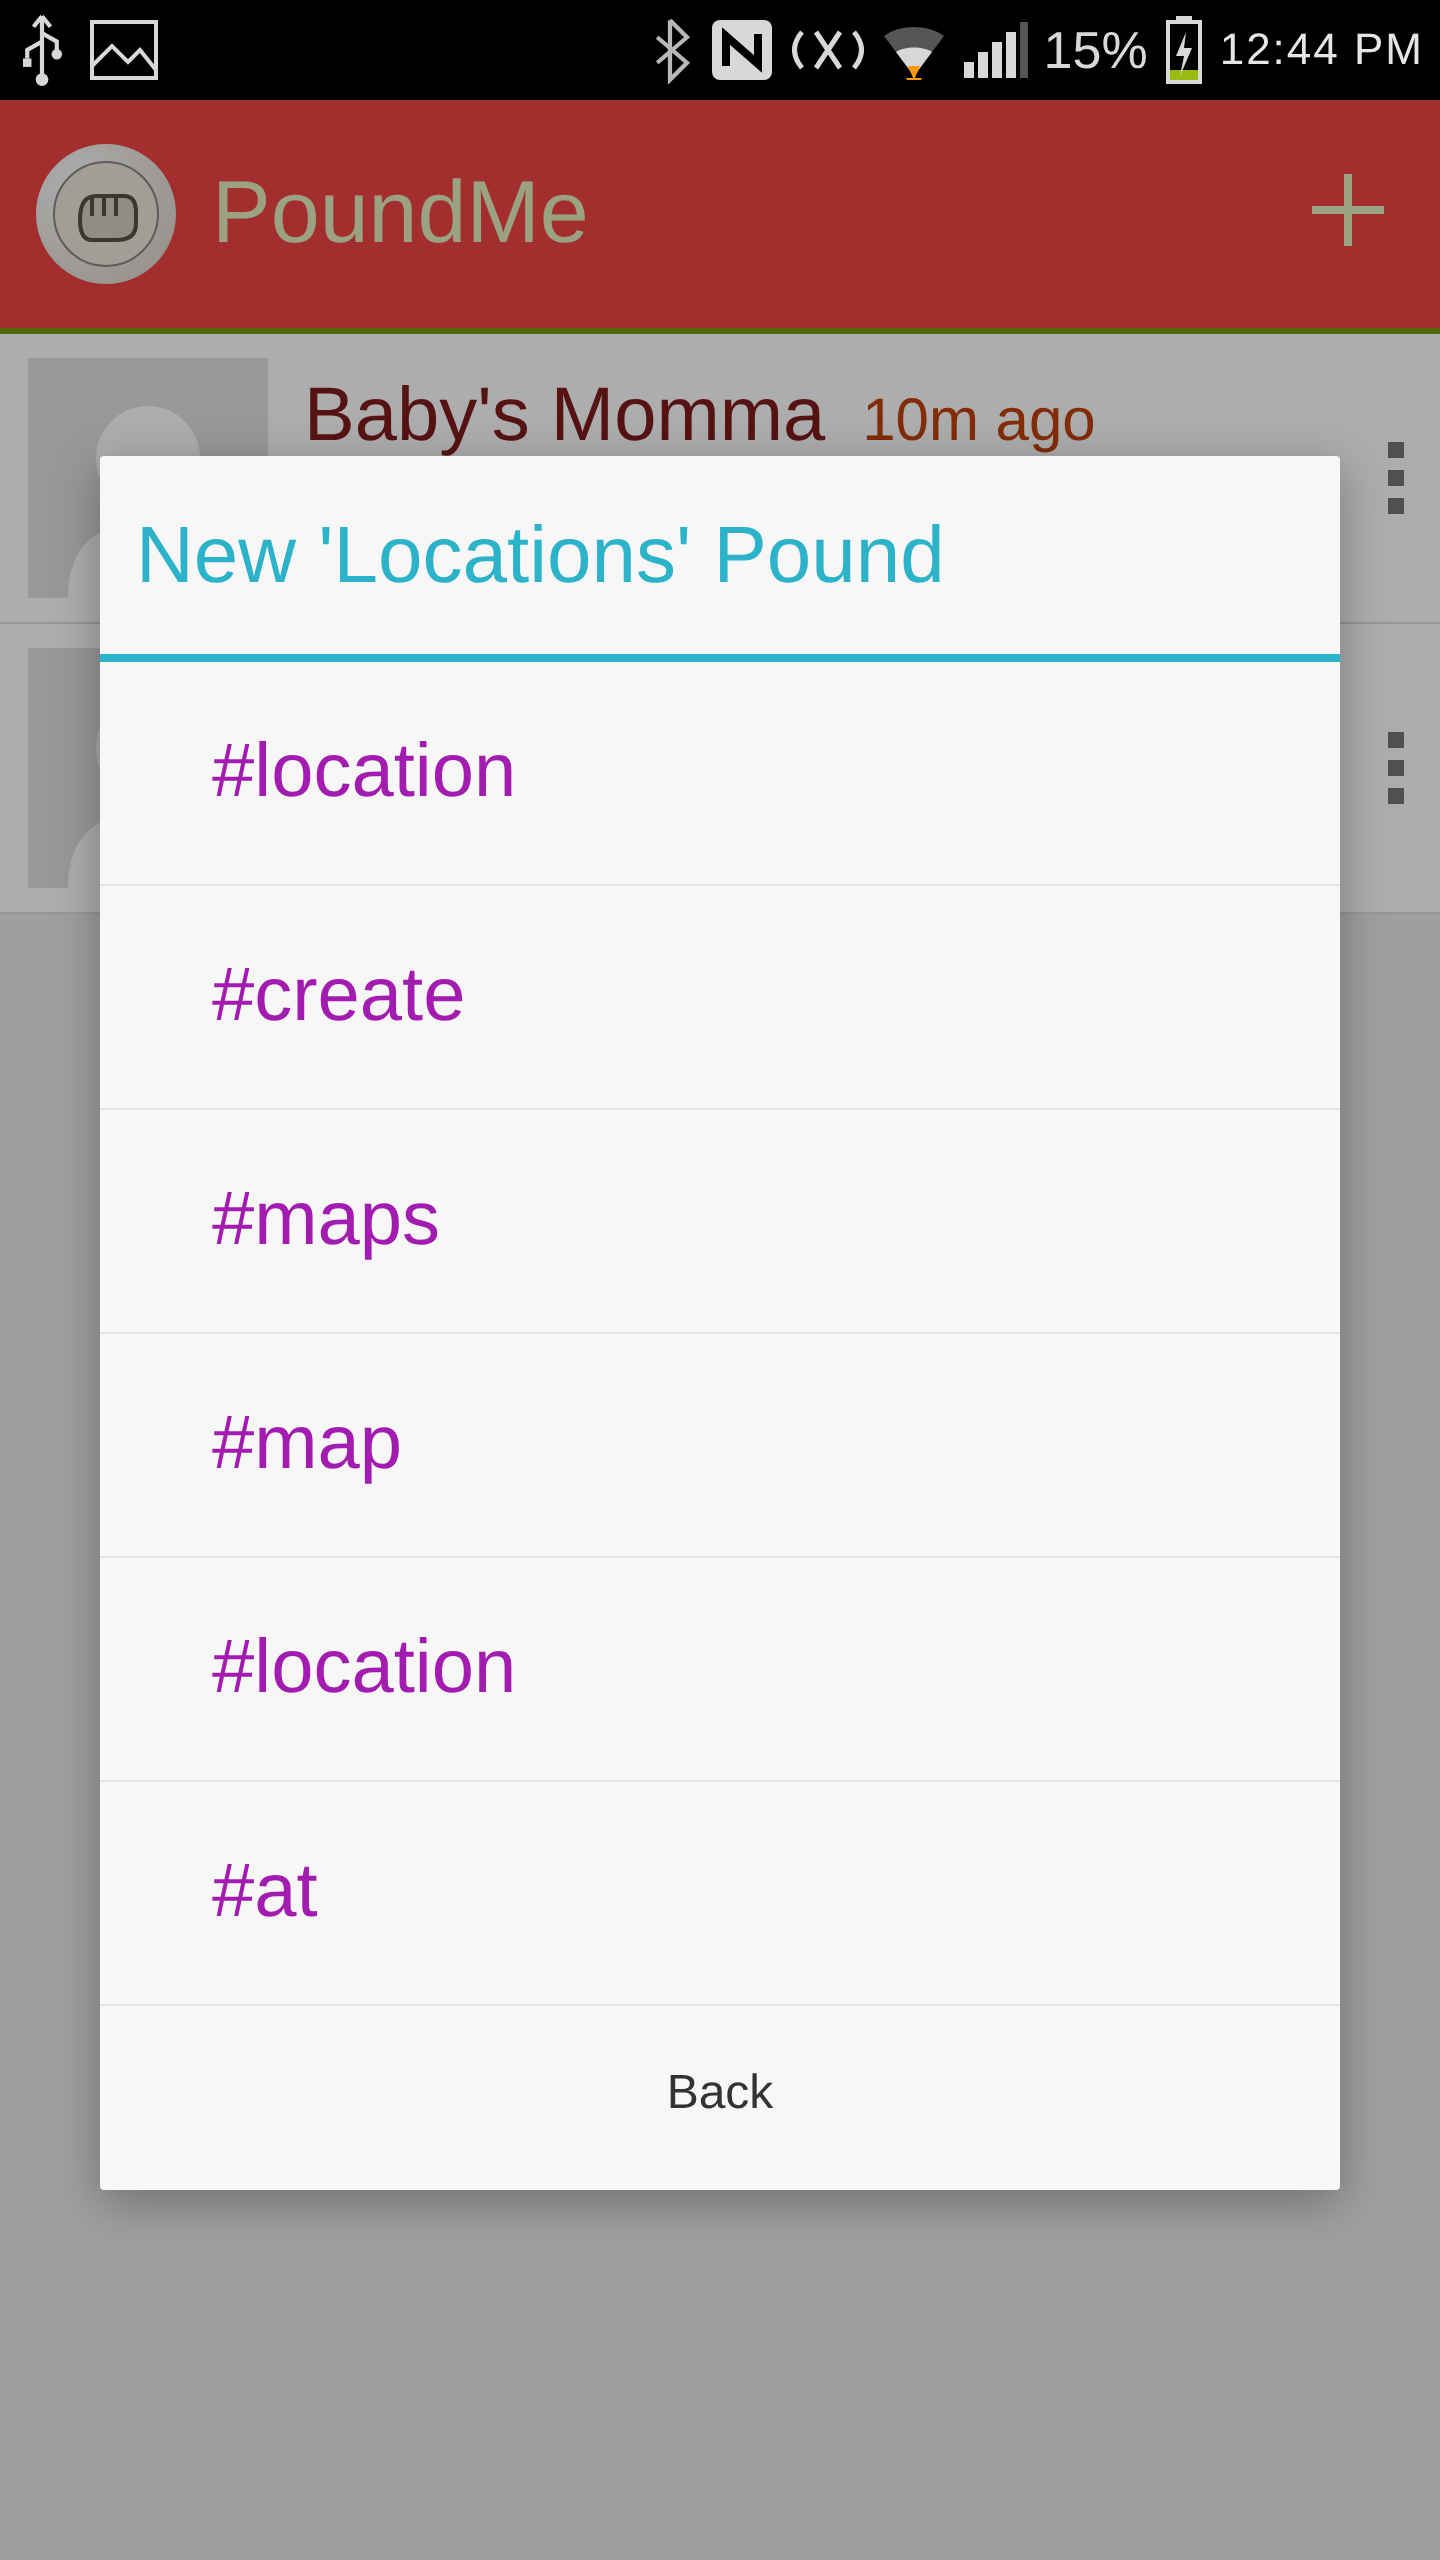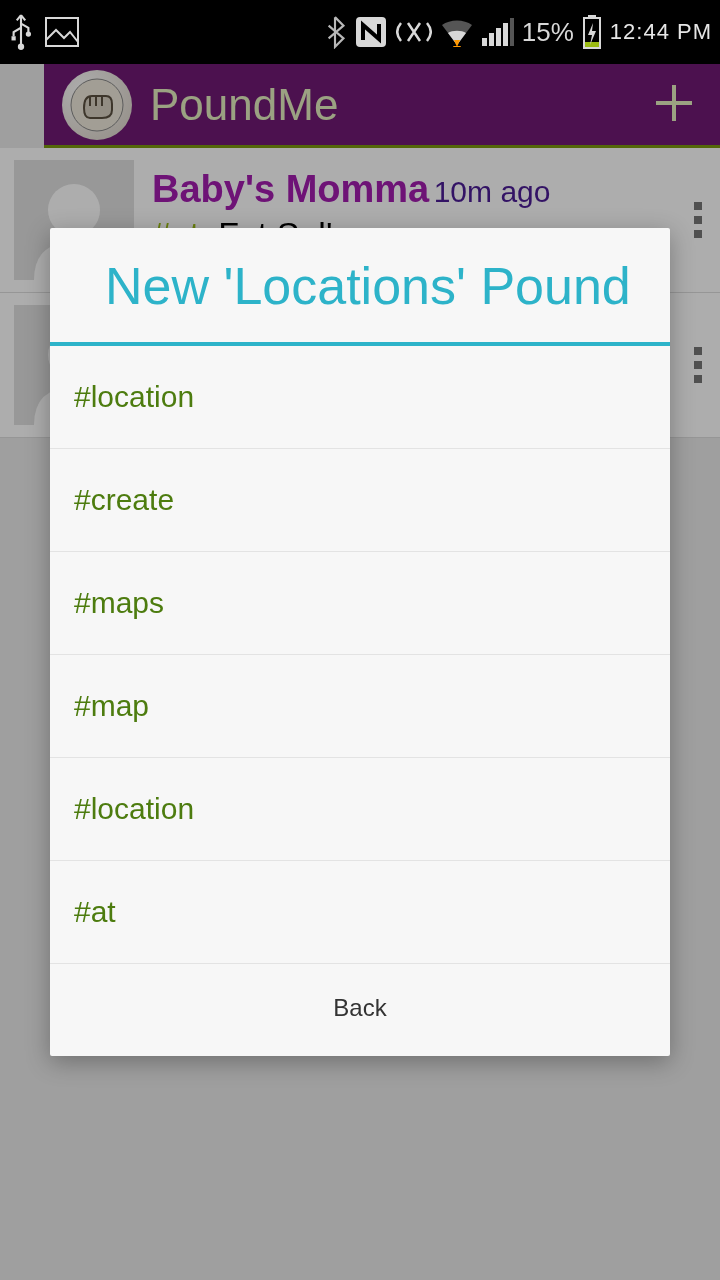--- a/index.html
+++ b/index.html
@@ -1,55 +1,55 @@
 <!DOCTYPE html>
 <html><head>
   <meta charset="utf-8">
   <style>
     * { box-sizing: border-box; margin: 0; padding: 0; }
     html, body { width: 720px; height: 1280px; overflow: hidden; font-family: -apple-system, 'Helvetica Neue', Arial, sans-serif; }
     body { background: #eaeaea; position: relative; }
 
     
-    .status-bar { height: 64px; background: #000; color: #d8d8d8; display: flex; align-items: center; padding: 0 8px; font-size: 28px; }
+    .status-bar { height: 50px; background: #000; color: #d8d8d8; display: flex; align-items: center; padding: 0 8px; font-size: 28px; }
     .status-left { display: flex; gap: 10px; align-items: center; }
     .status-right { margin-left: auto; display: flex; gap: 8px; align-items: center; }
     .status-right .time { font-size: 22px; letter-spacing: 1px; color: #e6e6e6; }
     .status-right .batt { font-size: 26px; }
     .status-bar svg { display: block; }
 
     
-    .action-bar { height: 84px; background: #701a75; display: flex; align-items: center; padding: 0 18px; border-bottom: 3px solid #7c9810; margin-left: 44px; }
+    .action-bar { height: 117px; background: #ef4444; display: flex; align-items: center; padding: 0 18px; border-bottom: 3px solid #7c9810; }
     .app-logo { width: 70px; height: 70px; border-radius: 50%; background: radial-gradient(circle at 30% 30%, #fff, #d9d0c4); display:flex; align-items:center; justify-content:center; font-size:40px; margin-right: 18px; }
     .app-title { color: #e5efc0; font-size: 44px; font-weight: 300; }
     .action-add { margin-left: auto; color: #e5efc0; }
 
     
     .feed { background: #fff; }
     .feed-item { display: flex; padding: 12px 14px; border-bottom: 1px solid #ddd; height: 145px; }
     .avatar { width: 120px; height: 120px; background: #e0e0e0; position: relative; }
     .avatar svg { position: absolute; bottom: 0; left: 50%; transform: translateX(-50%); }
     .feed-body { margin-left: 18px; padding-top: 8px; }
-    .feed-name { font-size: 38px; color: #a21caf; font-weight: 700; }
-    .feed-time { font-size: 30px; color: #4c1d95; font-weight: 300; }
+    .feed-name { font-size: 38px; color: #7f1d1d; font-weight: 400; }
+    .feed-time { font-size: 30px; color: #c2410c; margin-left: 14px; font-weight: 300; }
     .feed-line2 { font-size: 34px; margin-top: 4px; font-weight: 300; }
     .feed-line2 .hash { color: #9bbb12; }
     .feed-more { margin-left: auto; align-self: center; display:flex; flex-direction:column; gap:6px; padding-right:4px; }
     .feed-more span { width:8px; height:8px; background:#777; display:block; }
 
     
     .scrim { position: absolute; top: 50px; left: 0; right: 0; bottom: 0; background: rgba(0,0,0,0.32); }
 
     
     .dialog { position: absolute; left: 50px; right: 50px; top: 228px; background: #f7f7f7; box-shadow: 0 6px 24px rgba(0,0,0,.3); border-radius:2px; }
-    .dialog-title { color: #2db3c9; font-size: 52px; font-weight: 300; padding: 28px 28px 26px; margin-left: 27px; }
+    .dialog-title { color: #2db3c9; font-size: 40px; font-weight: 300; padding: 28px 18px 26px; }
     .dialog-divider { height: 4px; background: #2db3c9; }
     .dialog-prompt { font-size: 32px; color: #222; padding: 18px 24px; border-bottom: 1px solid #ddd; font-weight: 300; }
     .hash-list { }
-    .hash-item { font-size: 30px; color: #4d7c0f; padding: 34px 24px; border-bottom: 1px solid #e3e3e3; font-weight: 300; }
+    .hash-item { font-size: 38px; color: #a21caf; padding: 34px 56px; border-bottom: 1px solid #e3e3e3; font-weight: 300; }
     .dialog-back { text-align: center; font-size: 24px; color: #333; padding: 30px 0 34px; font-weight: 300; }
 
     .hidden-item { visibility: hidden; }
   </style>
 </head>
 <body>
 
 <div class="status-bar">
   <div class="status-left">
     <span>

